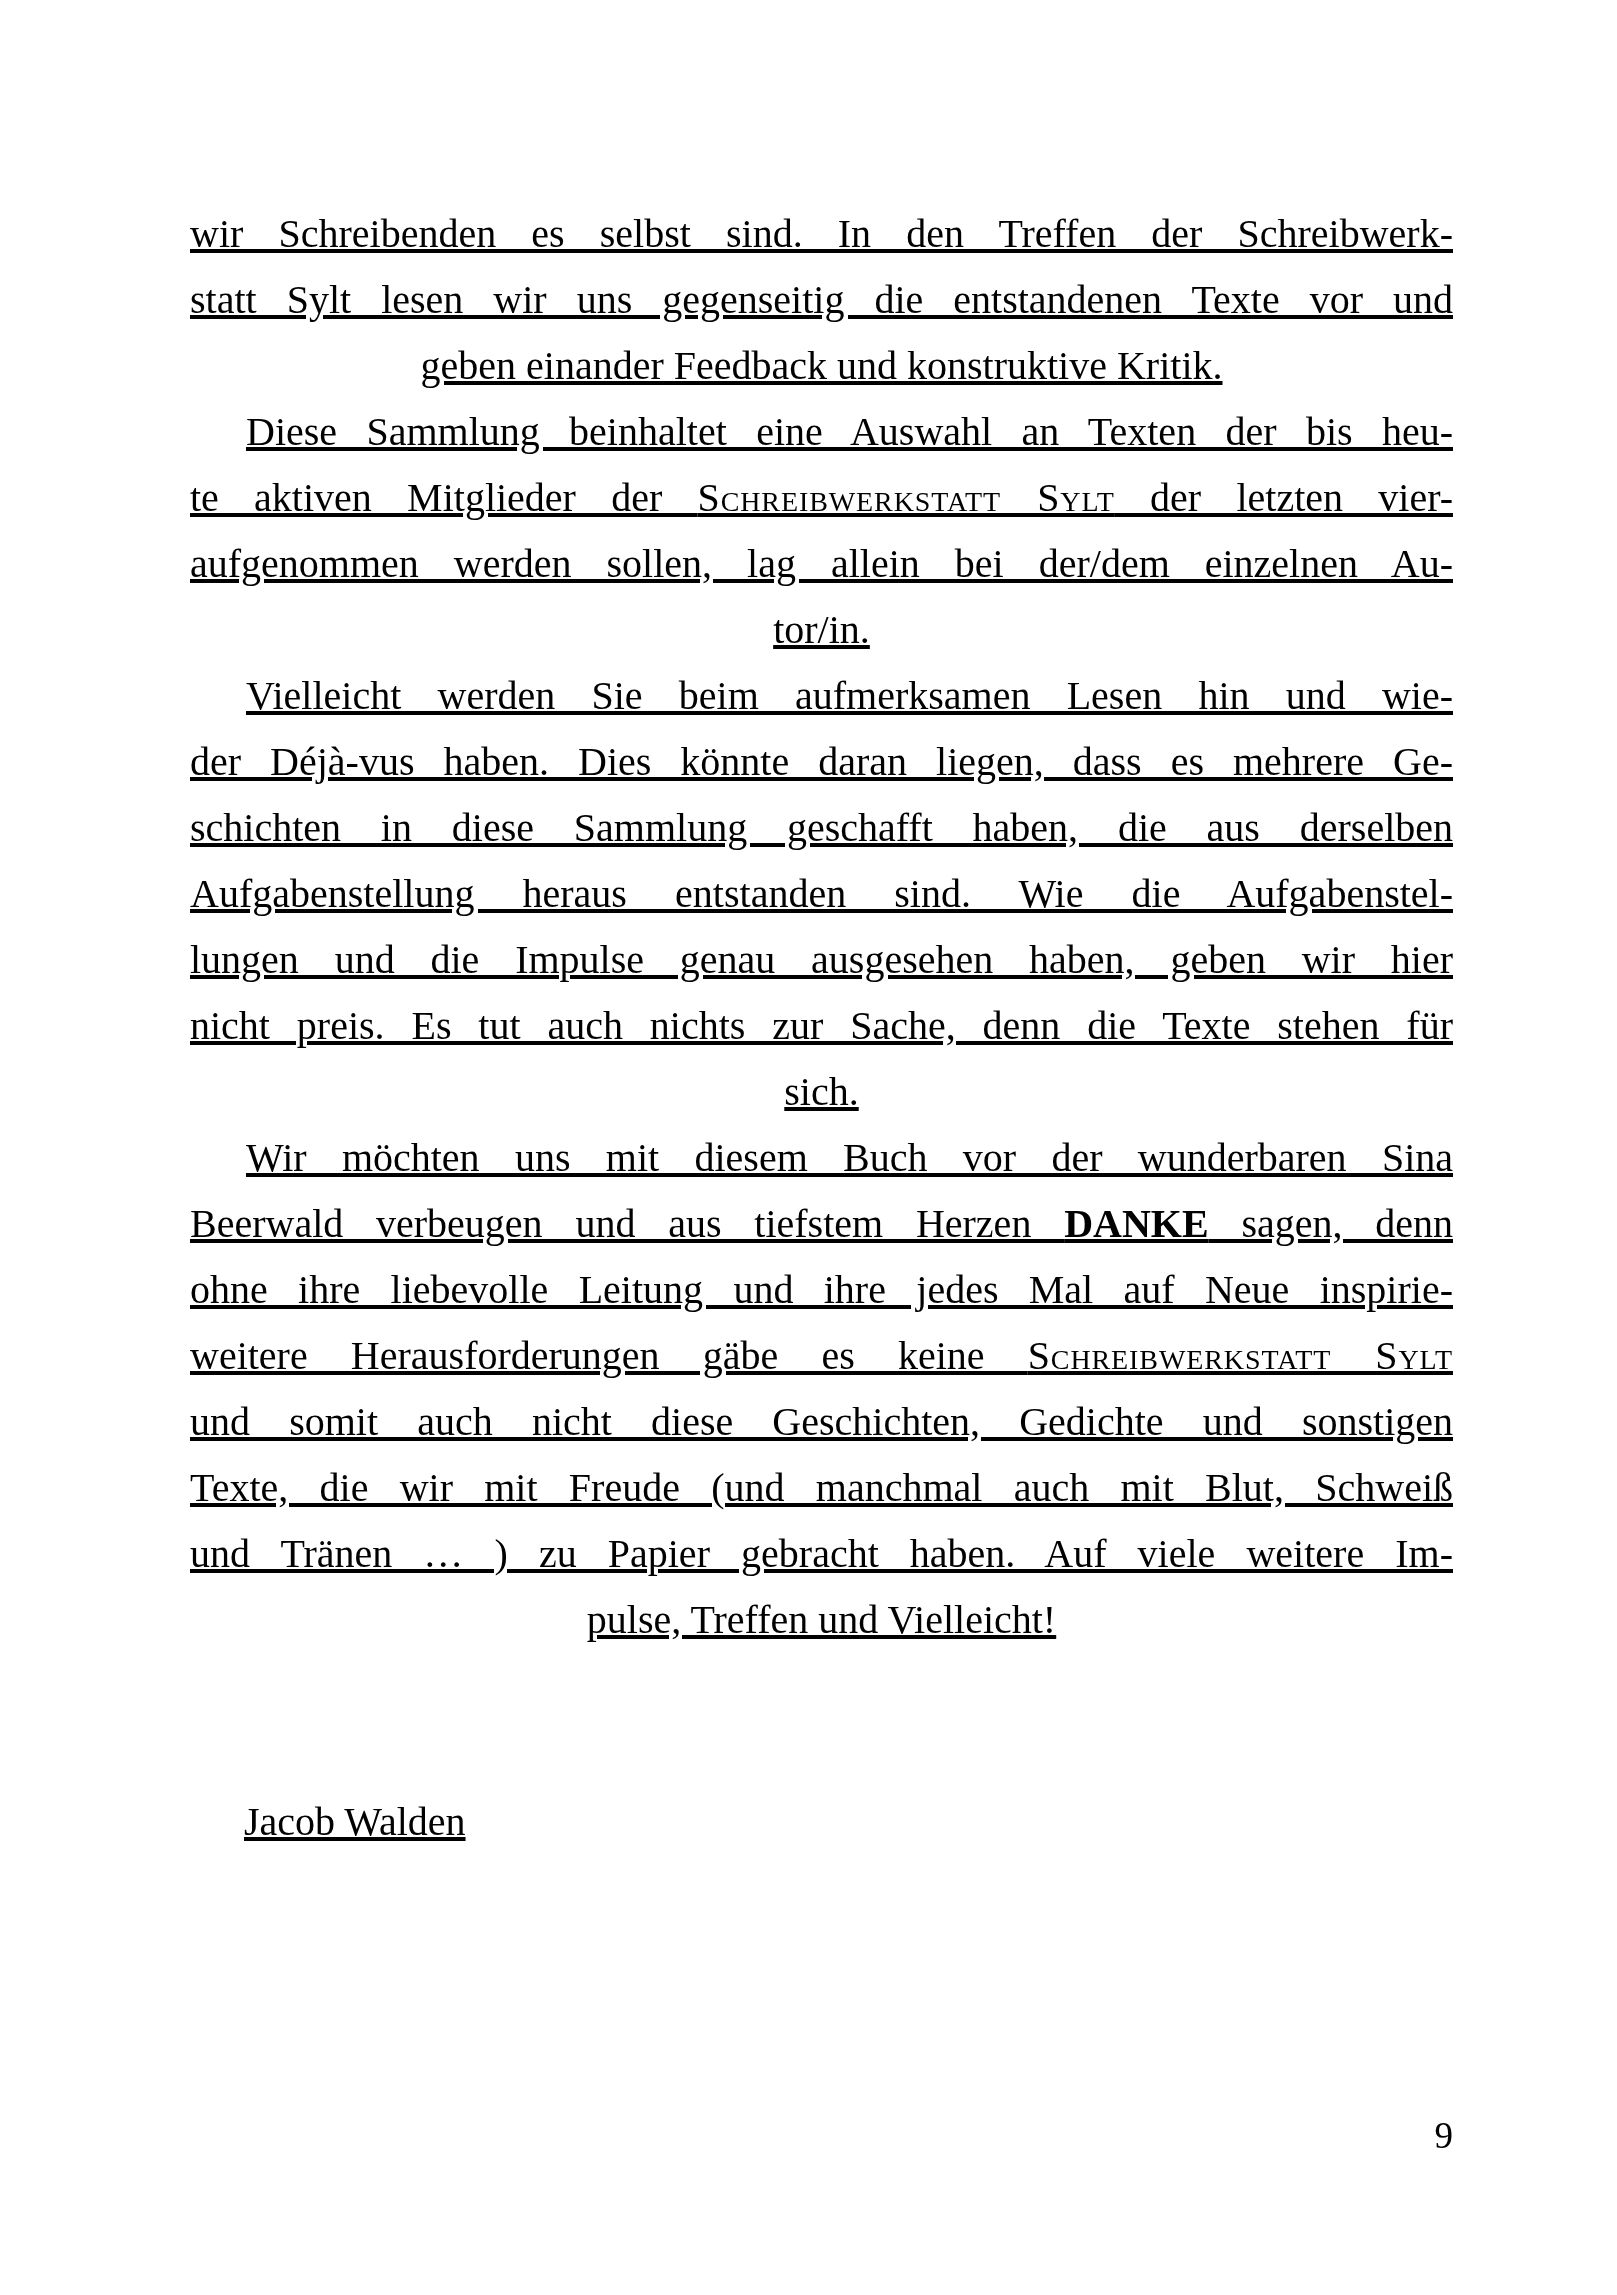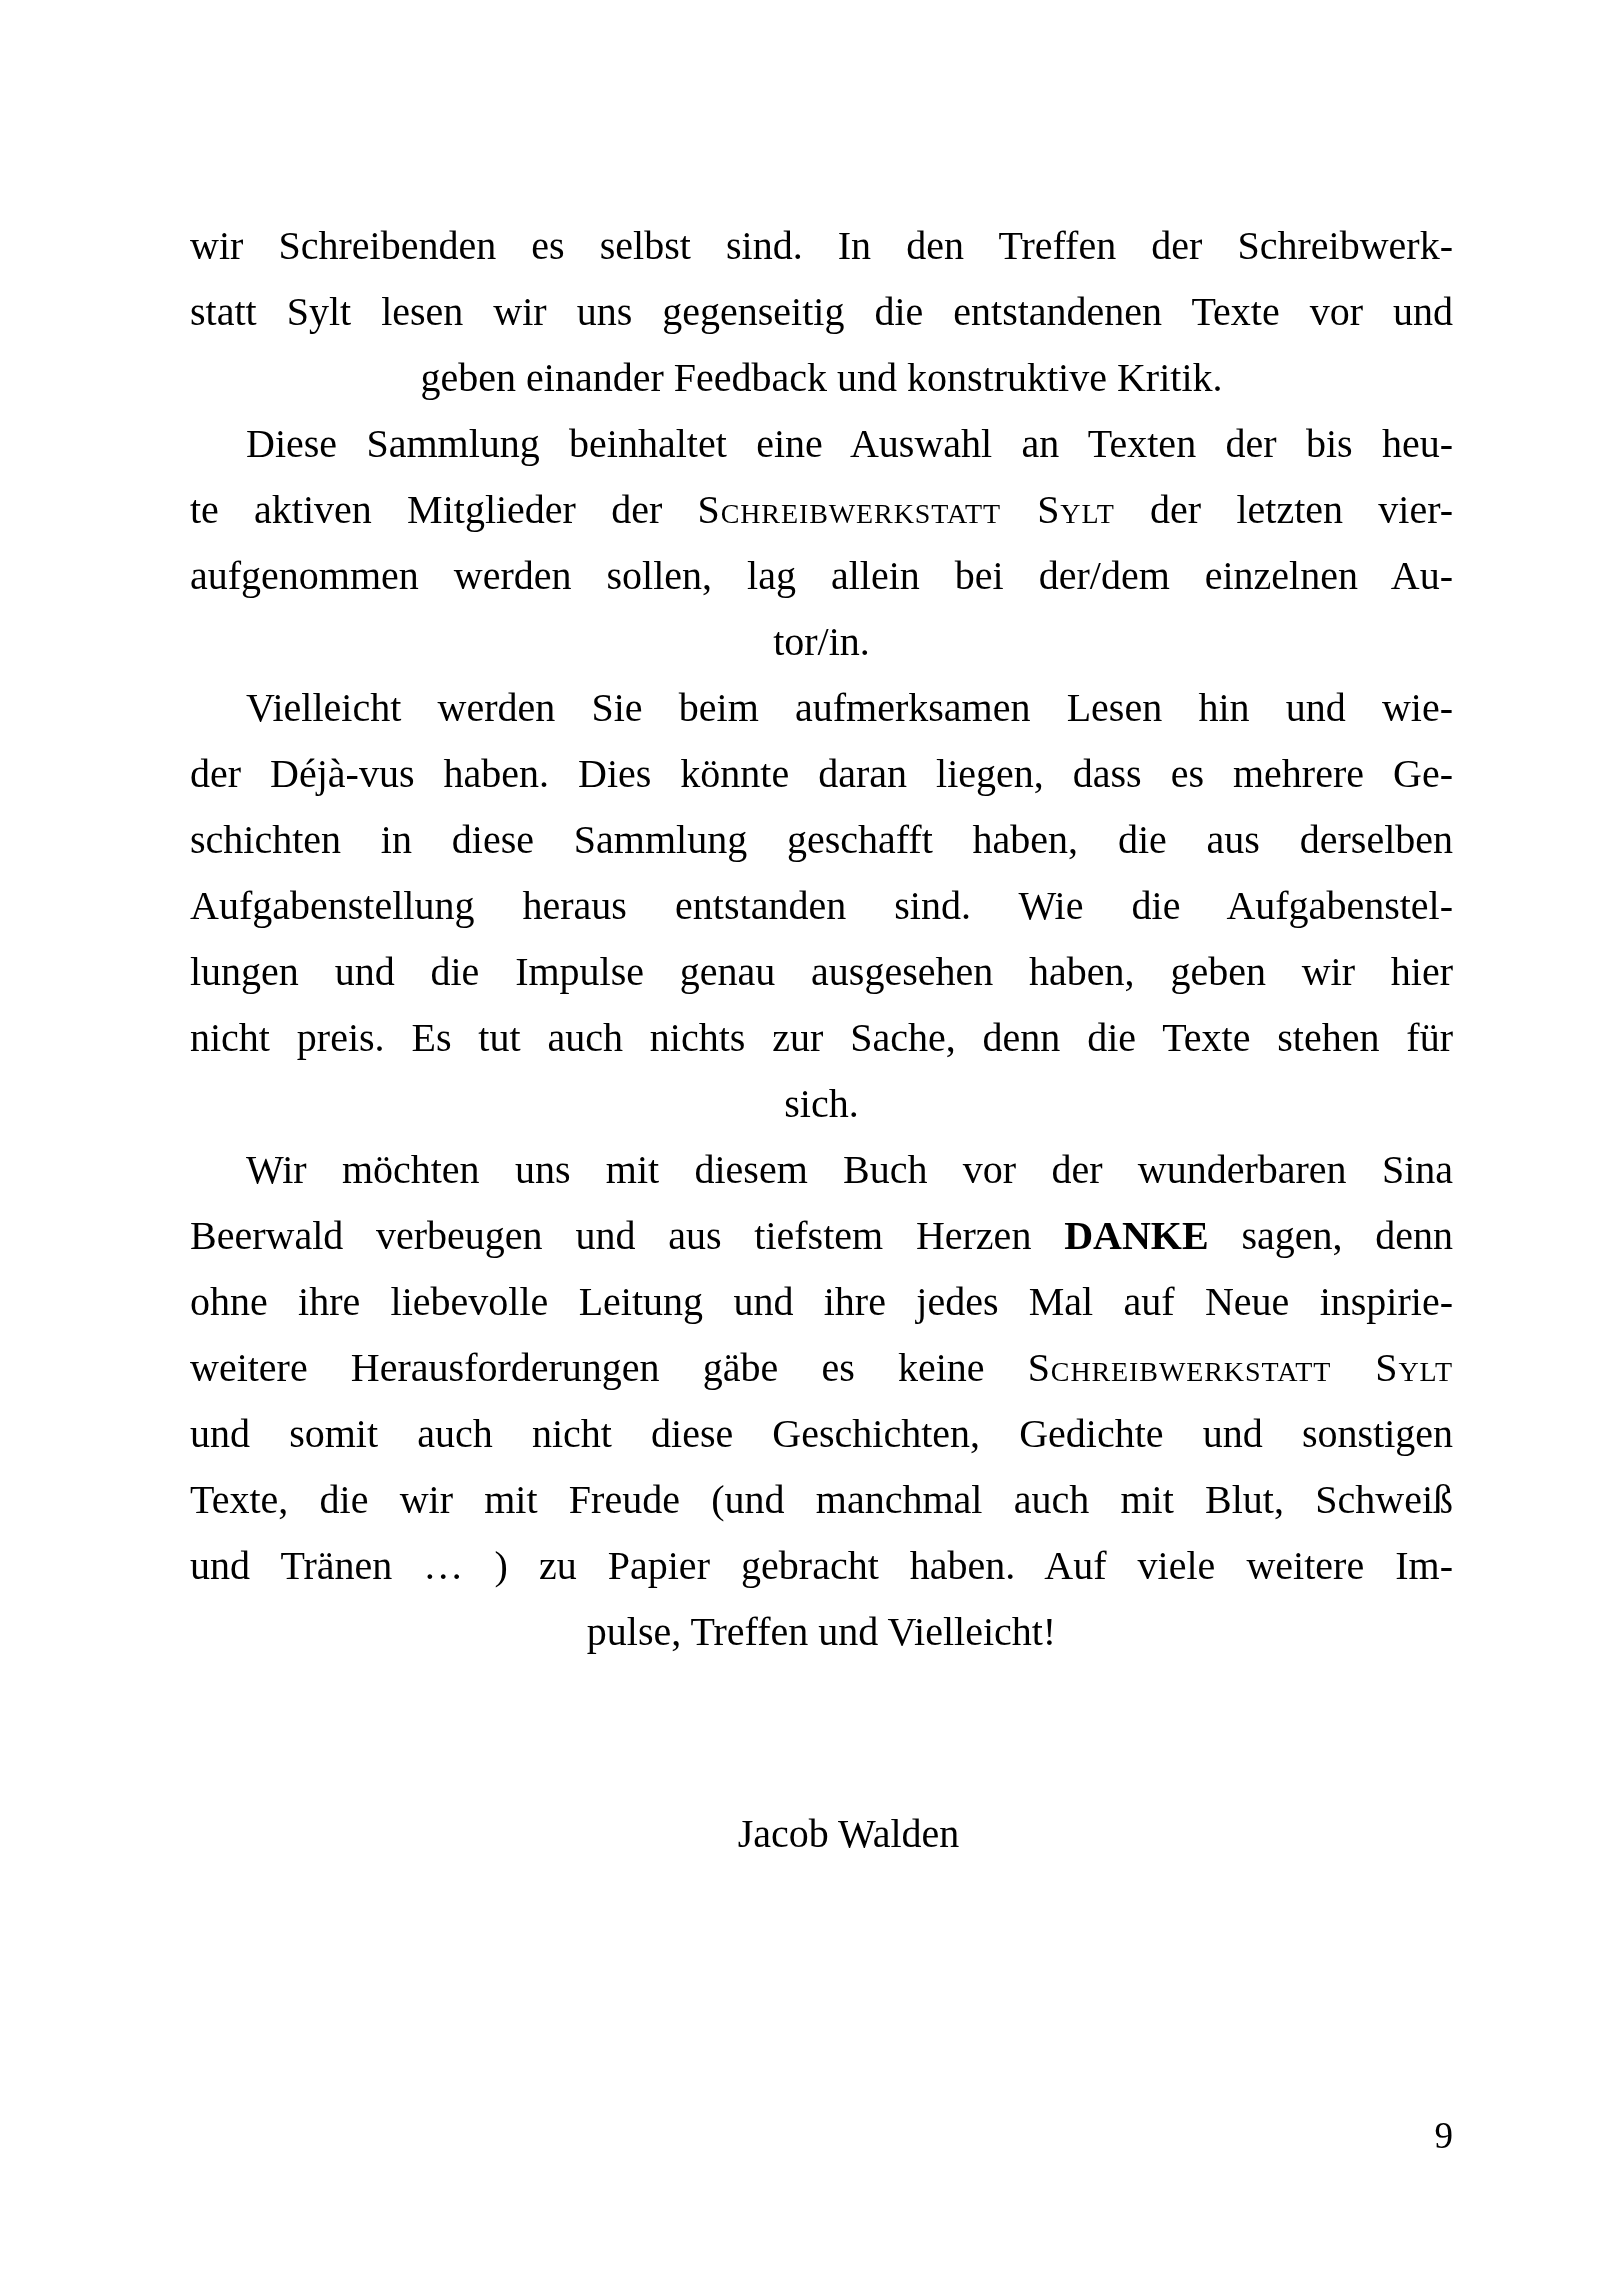--- a/index.html
+++ b/index.html
@@ -16,22 +16,23 @@
     color: #000000;
   }
   .page {
     position: absolute;
     inset: 0;
     background: #ffffff;
   }
   .text-block {
     position: absolute;
     left: 190px;
-    top: 213px;
+    top: 201px;
     width: 1263px;
+    text-decoration: underline;
   }
   .paragraph {
     margin: 0;
     padding: 0;
   }
   .line {
     height: 66px;
     line-height: 66px;
     font-size: 40px;
     white-space: normal;
@@ -52,21 +53,21 @@
   }
   .bold {
     font-weight: bold;
   }
   .signature-line {
     margin-top: 136px;
     padding-left: 54px;
     height: 66px;
     line-height: 66px;
     font-size: 40px;
-    text-align: center;
+    text-align: left;
   }
   .page-number {
     position: absolute;
     top: 2117px;
     left: 190px;
     width: 1263px;
     text-align: right;
     font-size: 37px;
     line-height: 37px;
   }

